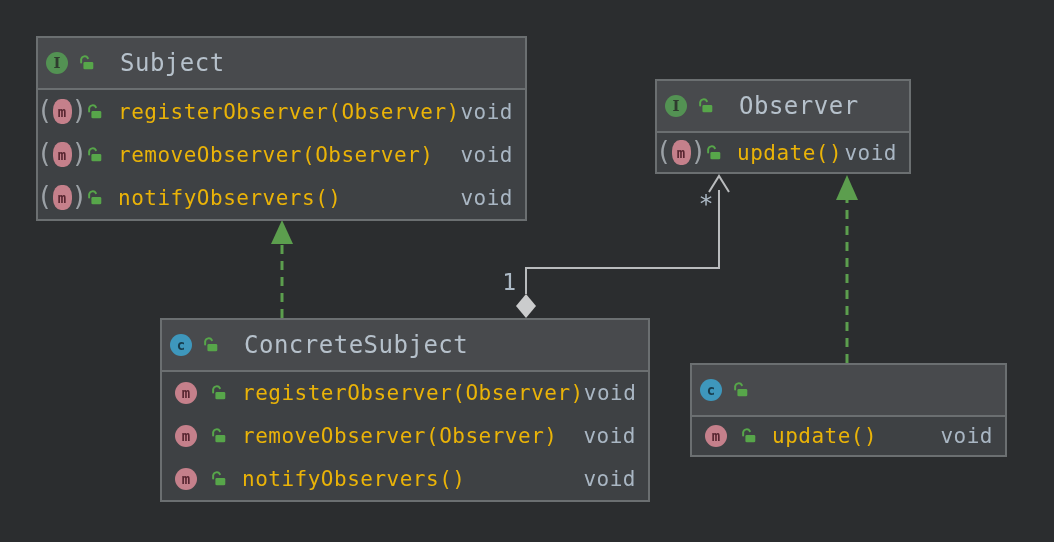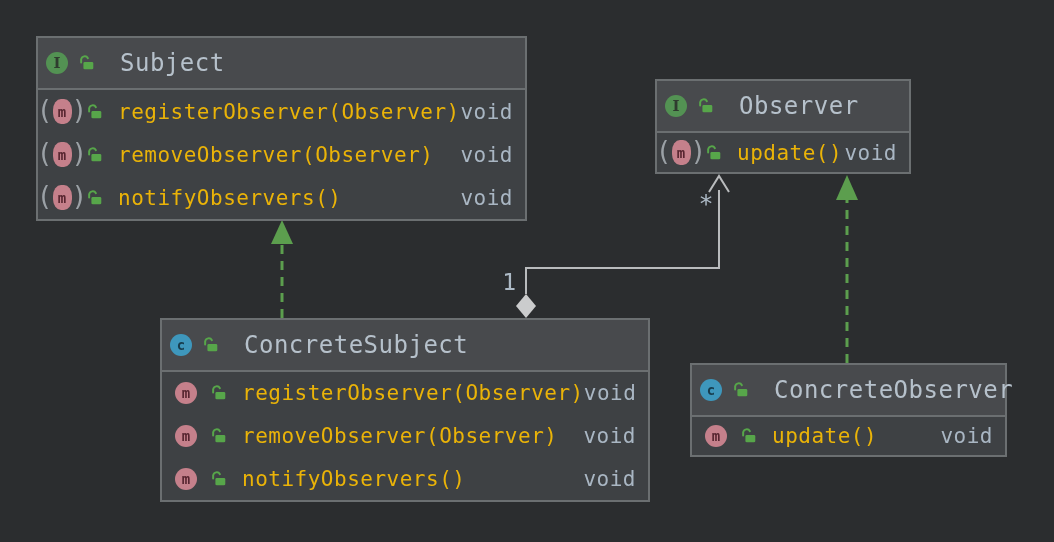--- a/index.html
+++ b/index.html
@@ -174,21 +174,20 @@
     </div>
   </div>
 
   <div class="node" style="left:690px;top:363px;width:317px;height:94px;">
     <div class="hdr">
       <span class="circ cls">c</span>
       <svg class="lock" width="18" height="18" viewBox="0 0 20 20">
           <rect x="6" y="9" width="11" height="8" rx="1.5" fill="#57a64a"></rect>
           <path d="M3.5 9.5 V6 A4 4 0 0 1 11 4.7" fill="none" stroke="#57a64a" stroke-width="2.2" stroke-linecap="round"></path>
         </svg>
-      <span class="title">ConcreteObserver</span>
     </div>
     <div class="row">
       <span class="micon">
         <span class="circ meth">m</span>
       </span>
       <svg class="lock" width="18" height="18" viewBox="0 0 20 20">
           <rect x="6" y="9" width="11" height="8" rx="1.5" fill="#57a64a"></rect>
           <path d="M3.5 9.5 V6 A4 4 0 0 1 11 4.7" fill="none" stroke="#57a64a" stroke-width="2.2" stroke-linecap="round"></path>
         </svg>
       <span class="name">update()</span>

